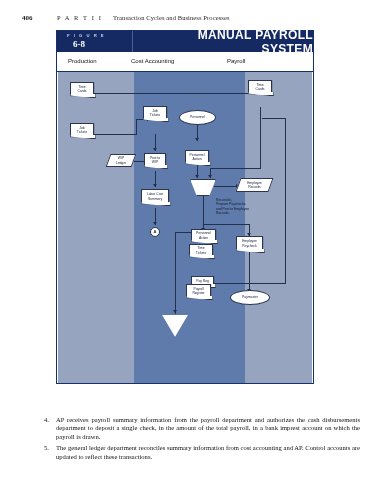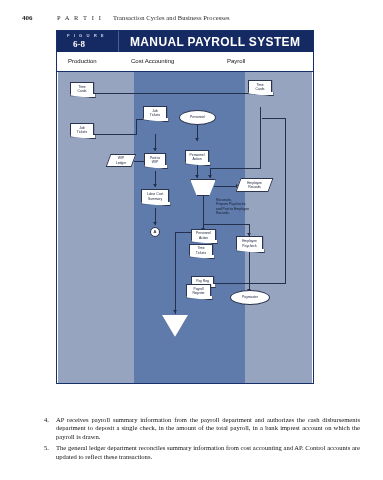--- a/index.html
+++ b/index.html
@@ -36,21 +36,21 @@
     border:1px solid #15306a;
     background:#ffffff;
     box-sizing:border-box;
   }
   #fig-titlebar{
     position:absolute; left:0; top:0; width:100%; height:21px;
     background:#152a63;
     display:flex; align-items:center;
   }
   #fig-num-box{
-    width:62px; height:21px; position:relative;
+    width:76px; height:21px; position:relative;
     border-right:1px solid #4c5e92;
     box-sizing:border-box;
   }
   #fig-word{
     position:absolute; left:10px; top:2px;
     color:#c7cfe4; font-size:4.2px; letter-spacing:1.5px;
     font-family:"Liberation Sans", sans-serif; font-weight:bold;
   }
   #fig-number{
     position:absolute; left:16px; top:8px;

